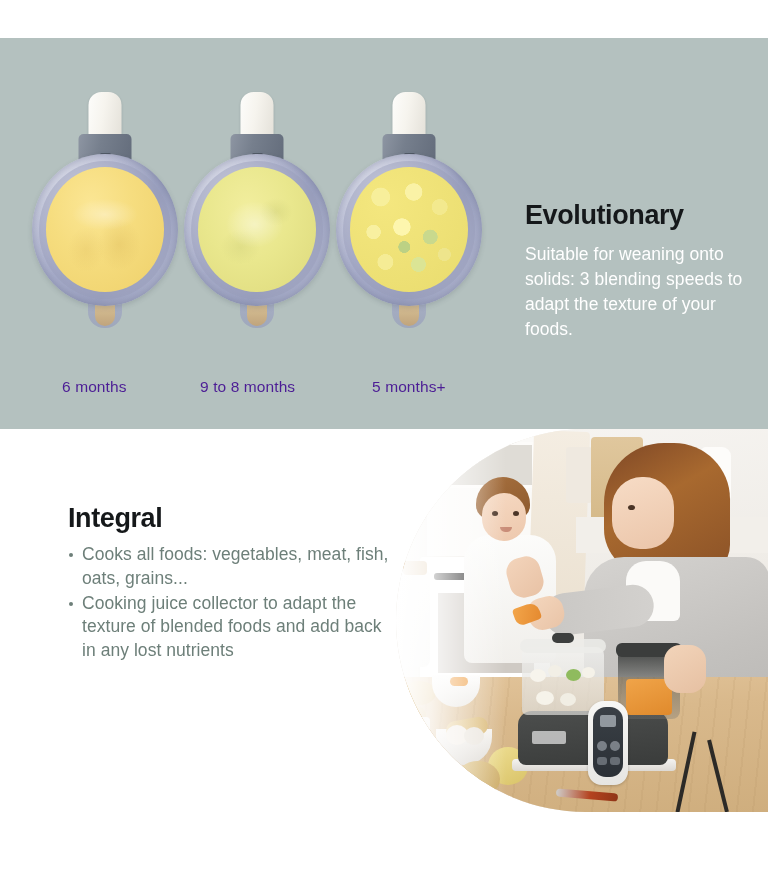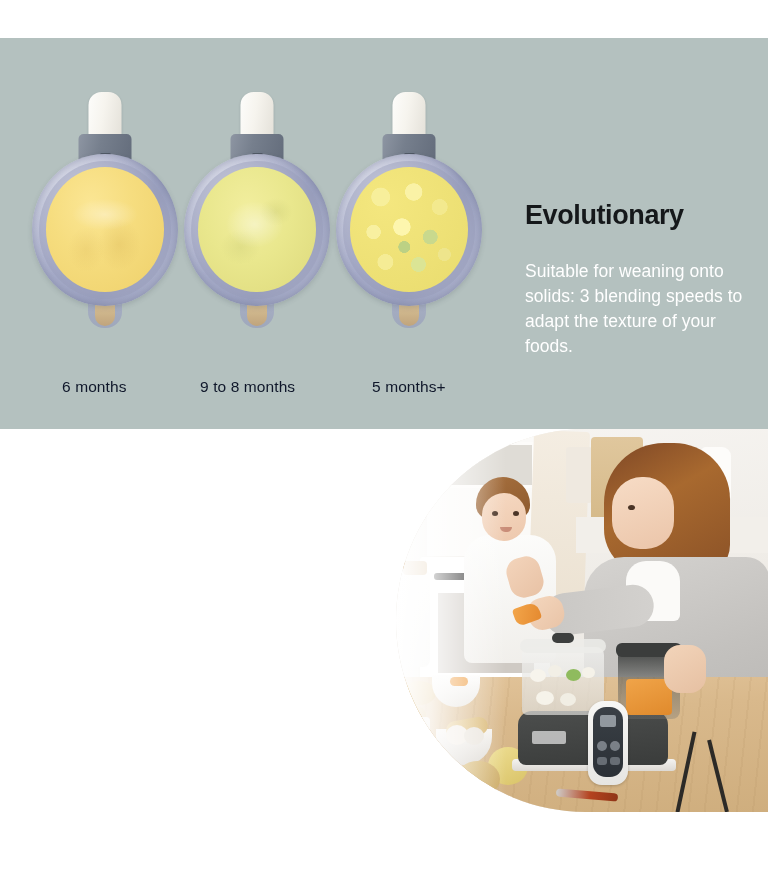--- a/index.html
+++ b/index.html
@@ -108,35 +108,35 @@
     background:linear-gradient(180deg,#d9c49d 0%,#cdb48a 60%,#c0a47c 100%);
   }
   .jar-spout-shell {
     position:absolute; left:50%; top:200px; transform:translateX(-50%);
     width:34px; height:38px; border-radius:6px 6px 16px 16px;
     background:linear-gradient(180deg,rgba(168,174,200,.85) 0%, rgba(150,157,186,.7) 100%);
   }
 
   .jar-labels { position:absolute; left:30px; top:340px; width:470px; height:26px; }
   .jar-label {
-    position:absolute; top:0; font-size:15.5px; color:#0f172a;
+    position:absolute; top:0; font-size:15.5px; color:#4c1d95;
     letter-spacing:.1px; white-space:nowrap;
   }
   .lbl-1 { left:32px; }
   .lbl-2 { left:170px; }
   .lbl-3 { left:342px; }
 
   
   .evo-block { position:absolute; left:525px; top:163px; width:240px; }
   .evo-title {
     font-size:27px; font-weight:700; color:#15181a;
     letter-spacing:-.4px; line-height:1.1;
   }
   .evo-body {
-    margin-top:28px; font-size:17.5px; line-height:1.44;
+    margin-top:11px; font-size:17.5px; line-height:1.44;
     color:#ffffff; letter-spacing:.05px;
   }
 
   
   .photo {
     position:absolute; left:396px; top:429px; width:372px; height:383px;
     overflow:hidden;
     border-top-left-radius:190px 192px;
     border-bottom-left-radius:190px 192px;
     background:#efeae4;
@@ -456,15 +456,20 @@
     <div class="ph-panel-num"></div>
     <div class="ph-panel-b1"></div>
     <div class="ph-panel-b2"></div>
     <div class="ph-panel-b3"></div>
     <div class="ph-panel-b4"></div>
 
     <div class="ph-fade"></div>
   </div>
 
   <div class="integral-block">
+    <div class="integral-title">Integral</div>
+    <ul class="integral-list">
+      <li>Cooks all foods: vegetables, meat, fish, oats, grains...</li>
+      <li>Cooking juice collector to adapt the texture of blended foods and add back in any lost nutrients</li>
+    </ul>
   </div>
 
 </div>
 
 </body></html>

